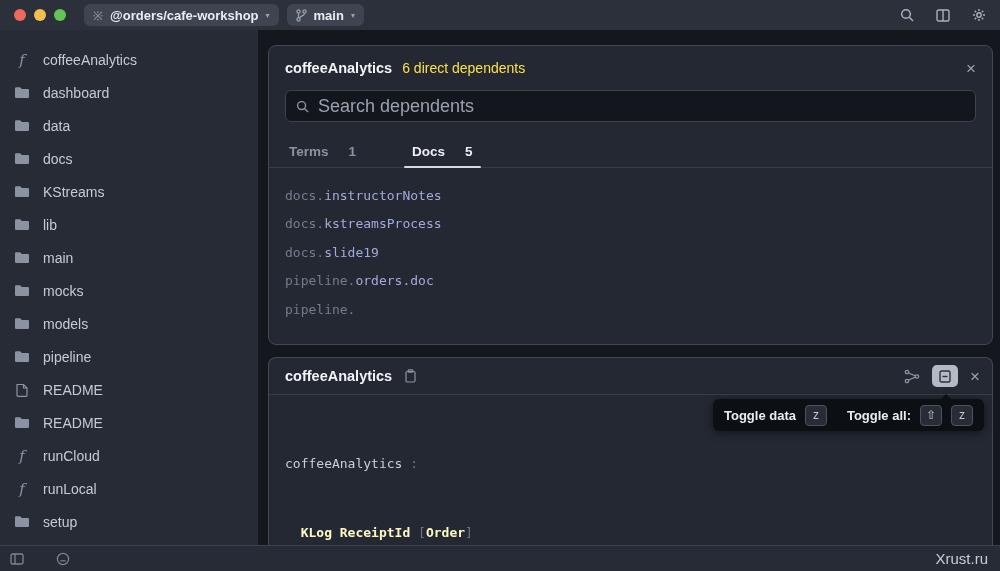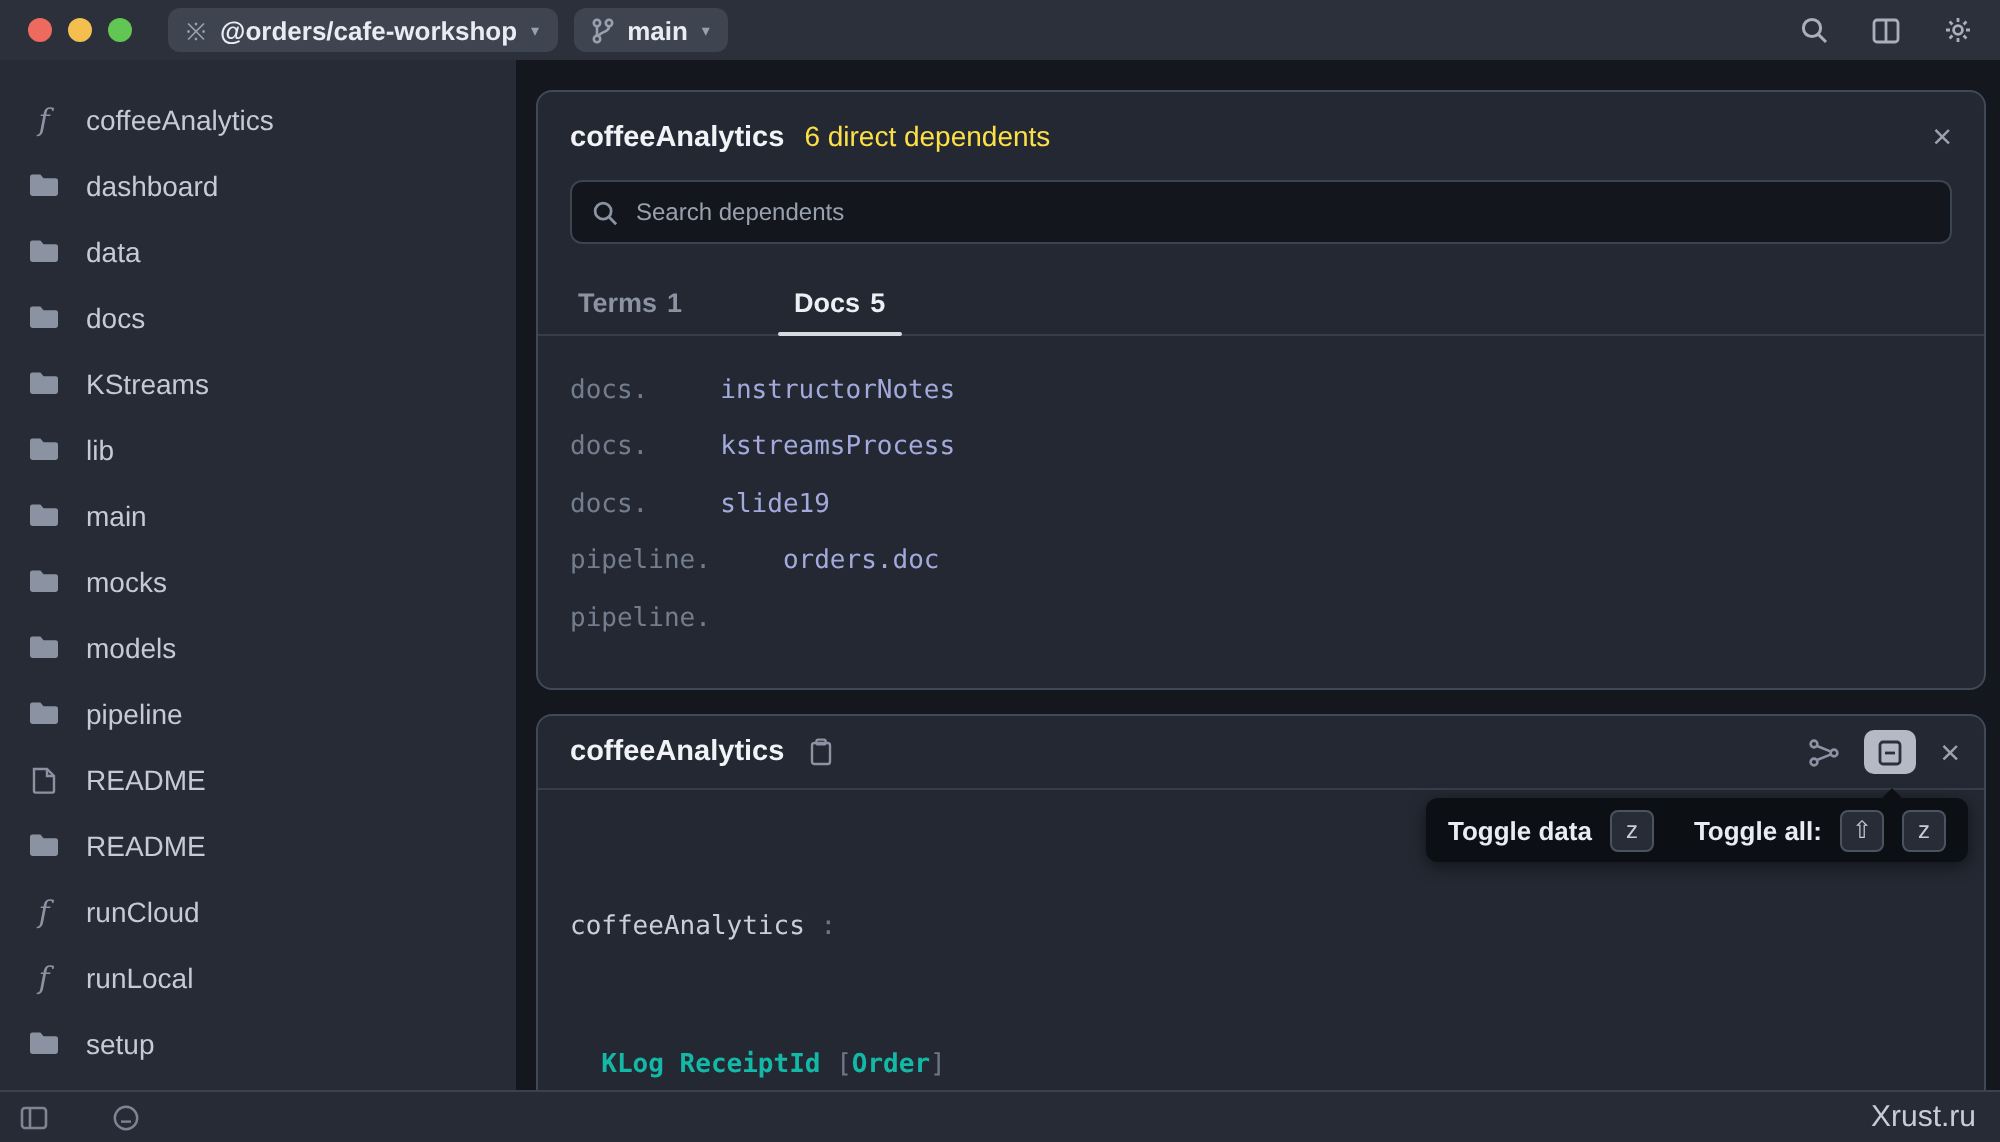--- a/index.html
+++ b/index.html
@@ -27,42 +27,42 @@
   .main { flex:1; background:#14171d; padding:15px 7px 0 10px; display:flex; flex-direction:column; min-width:0; overflow:hidden; }
   .panel { background:#232832; border:1px solid #414958; border-radius:8px; }
 
   
   .panel-deps { height:300px; flex:none; display:flex; flex-direction:column; overflow:hidden; }
   .dep-header { display:flex; align-items:baseline; gap:10px; padding:14px 16px 11px; }
   .dep-title { color:#f1f3f7; font-size:14.5px; font-weight:bold; }
   .dep-subtitle { color:#fde047; font-size:14px; }
   .close-btn { margin-left:auto; color:#9aa2b0; font-size:17px; line-height:1; cursor:pointer; align-self:center; }
   .searchbox { margin:2px 16px 0; height:32px; background:#13161c; border:1px solid #3c4450; border-radius:6px; display:flex; align-items:center; gap:9px; padding:0 10px; }
-  .searchbox input { background:transparent; border:none; outline:none; color:#cdd3de; font-size:12px; width:100%; font-family:"Liberation Sans",sans-serif; }
+  .searchbox input { background:transparent; border:none; outline:none; color:#cdd3de; font-size:18px; width:100%; font-family:"Liberation Sans",sans-serif; }
   .searchbox input::placeholder { color:#99a1af; }
   .tabs { margin-top:14px; border-bottom:1px solid #373e4b; padding:0 16px; display:flex; gap:48px; }
-  .tab { height:31px; display:flex; align-items:center; gap:5px; font-size:13.5px; font-weight:bold; color:#8b93a3; cursor:pointer; position:relative; padding:0 4px; }
+  .tab { height:31px; display:flex; align-items:center; gap:20px; font-size:13.5px; font-weight:bold; color:#8b93a3; cursor:pointer; position:relative; padding:0 4px; }
   .tab.active { color:#eceff4; }
   .tab.active::after { content:""; position:absolute; left:-4px; right:-4px; bottom:-1px; height:2px; background:#d6dae1; border-radius:1px; }
   .dep-list { padding:13px 16px; font-family:"DejaVu Sans Mono", monospace; font-size:13px; }
-  .dep-row { height:28.5px; display:flex; align-items:center; cursor:pointer; white-space:pre;gap:36px; }
+  .dep-row { height:28.5px; display:flex; align-items:center; cursor:pointer; white-space:pre; }
   .dep-prefix { color:#747d8e; }
   .dep-name { color:#a3aadb; }
 
   
   .panel-def { flex:1; margin-top:12px; display:flex; flex-direction:column; min-height:0; position:relative; border-radius:8px 8px 0 0; border-bottom:none; overflow:visible; }
   .def-header { height:37px; flex:none; display:flex; align-items:center; padding:0 12px 0 16px; border-bottom:1px solid #373e4b; }
   .def-title { color:#f1f3f7; font-size:14.5px; font-weight:bold; }
   .copy-btn { margin-left:13px; display:flex; align-items:center; cursor:pointer; }
   .def-actions { margin-left:auto; display:flex; align-items:center; gap:12px; }
   .icon-btn { display:flex; align-items:center; cursor:pointer; }
   .fold-btn { width:26px; height:22px; background:#b4bac5; border-radius:5px; display:flex; align-items:center; justify-content:center; cursor:pointer; }
   .code { padding:11px 16px; font-family:"DejaVu Sans Mono", monospace; font-size:13px; line-height:23px; white-space:pre; overflow:hidden; }
   .tok-plain { color:#c9cfda; }
-  .tok-type { color:#14b8a6; font-weight:bold;margin-top:23px; }
+  .tok-type { color:#fef9c3; font-weight:bold;margin-top:23px; }
   .tok-punct { color:#6e7788; }
 
   
   .tooltip { position:absolute; top:41px; right:8px; background:#0c0f14; border-radius:6px; height:32px; display:flex; align-items:center; gap:9px; padding:0 11px; z-index:6; box-shadow:0 2px 8px rgba(0,0,0,.5); }
   .tooltip::before { content:""; position:absolute; top:-5px; right:32px; border-left:6px solid transparent; border-right:6px solid transparent; border-bottom:6px solid #0c0f14; }
   .tt-label { color:#e9edf3; font-size:13px; font-weight:bold; white-space:nowrap; }
   .keycap { min-width:22px; height:21px; background:#272c36; border:1px solid #4b5360; border-radius:4px; color:#c6ccd7; font-size:12px; display:flex; align-items:center; justify-content:center; padding:0 4px; }
   .tt-gap { width:2px; }
 
   

